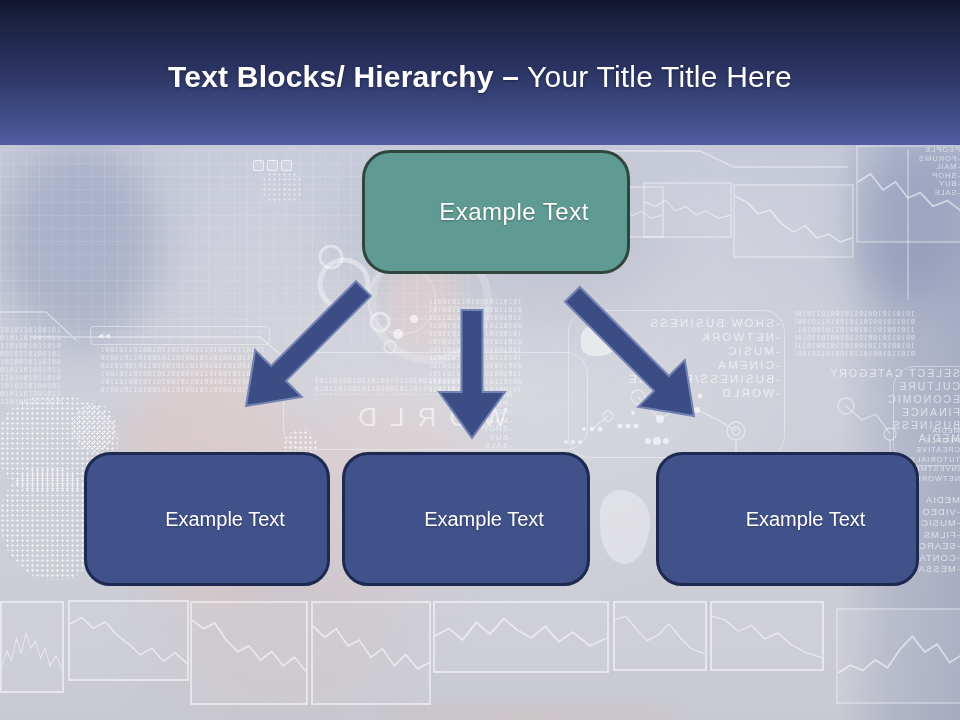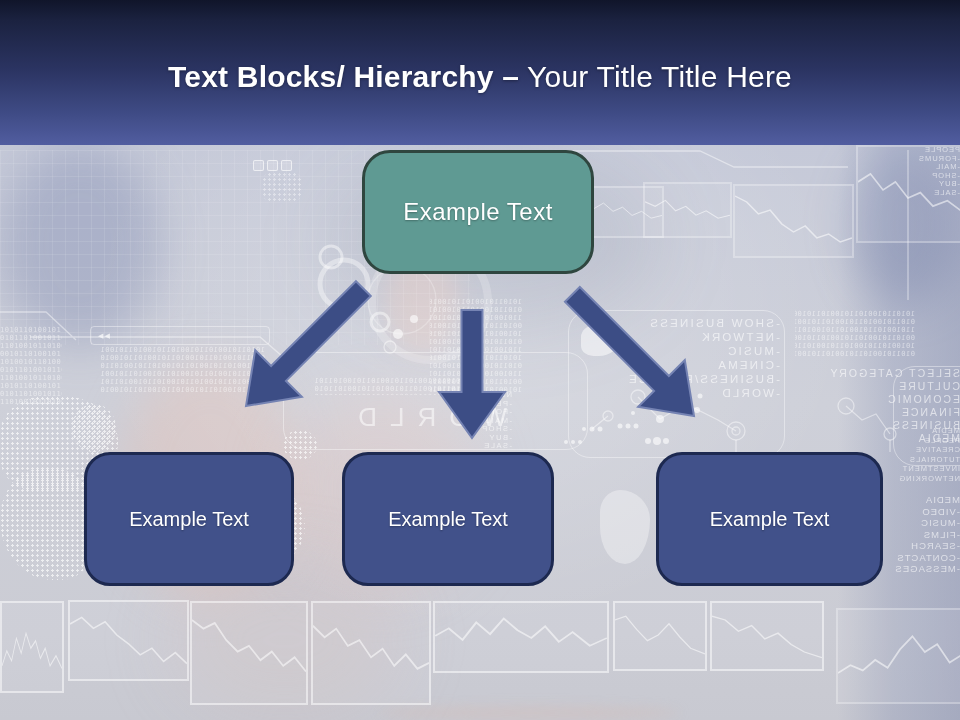--- a/index.html
+++ b/index.html
@@ -62,21 +62,21 @@
   .rewind{font-size:7px;color:rgba(255,255,255,.7);margin-left:7px;letter-spacing:1px;}
   .minis{left:253px;top:15px;display:flex;gap:3px;z-index:2;}
   .minis span{display:block;width:9px;height:9px;border:1px solid rgba(255,255,255,.6);
               border-radius:2px;background:rgba(255,255,255,.15);}
 
   
   .arrows{position:absolute;inset:0;z-index:5;pointer-events:none;}
   .arrows polygon{fill:#3c4d85;stroke:#7583b3;stroke-width:2;}
 
   .node{position:absolute;display:flex;align-items:center;justify-content:center;
-        color:#ffffff;z-index:6;text-shadow:0 1px 2px rgba(0,0,0,.3);cursor:pointer;}
+        color:#ffffff;z-index:6;text-shadow:0 1px 2px rgba(0,0,0,.3);cursor:pointer;padding-left:36px;}
   .root{left:362px;top:5px;width:226px;height:118px;border-radius:28px;
         background:#5f9a93;border:3px solid #2f463f;font-size:24px;letter-spacing:.5px;}
   .child{top:307px;height:128px;border-radius:26px;background:#41518a;
          border:3px solid #1d2950;font-size:20px;}
   .child.c1{left:84px;width:204px;}
   .child.c2{left:342px;width:206px;}
   .child.c3{left:656px;width:221px;}
 </style>
 </head>
 <body>

